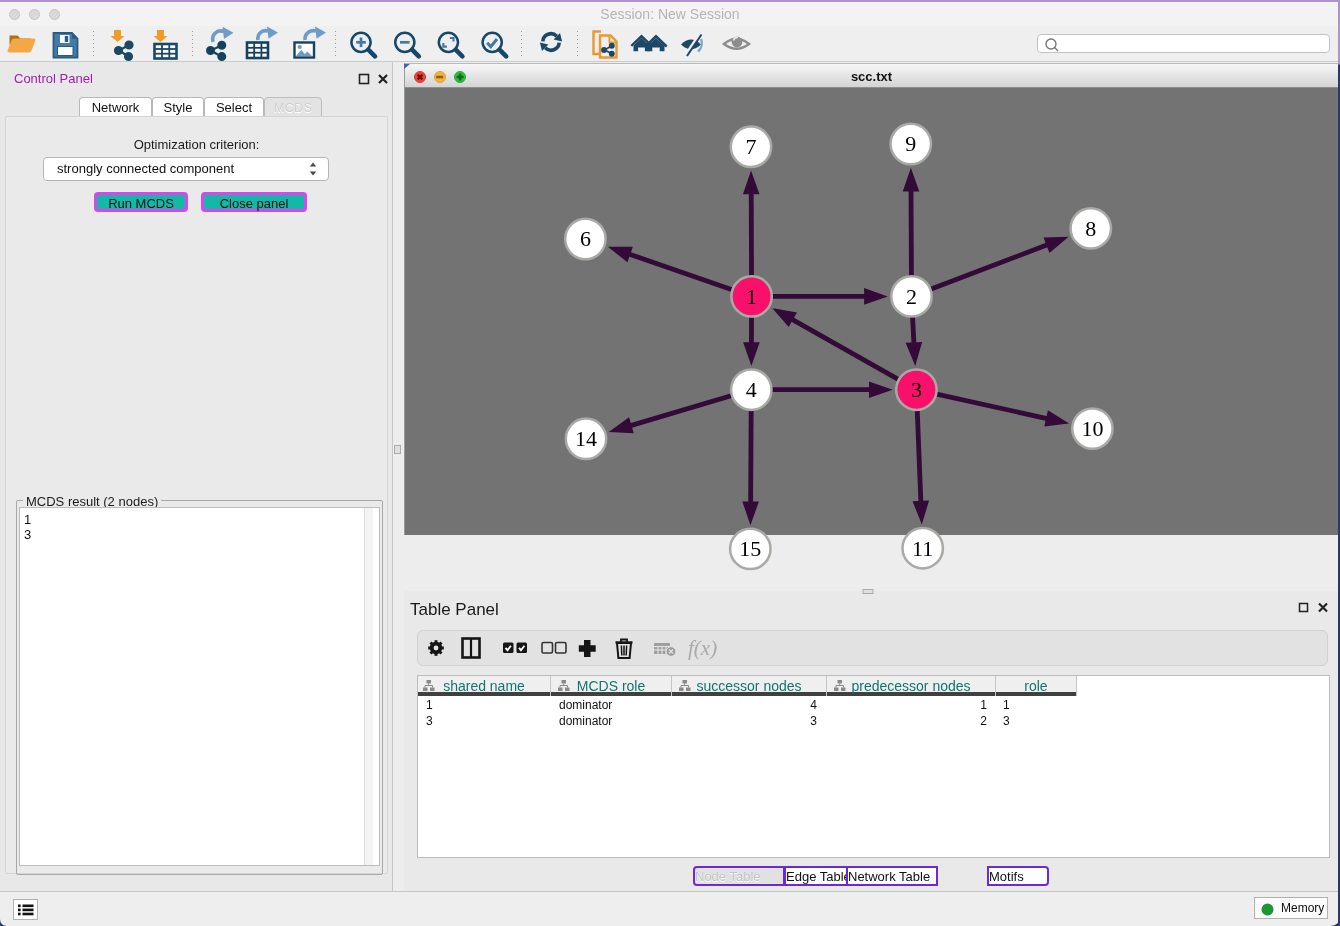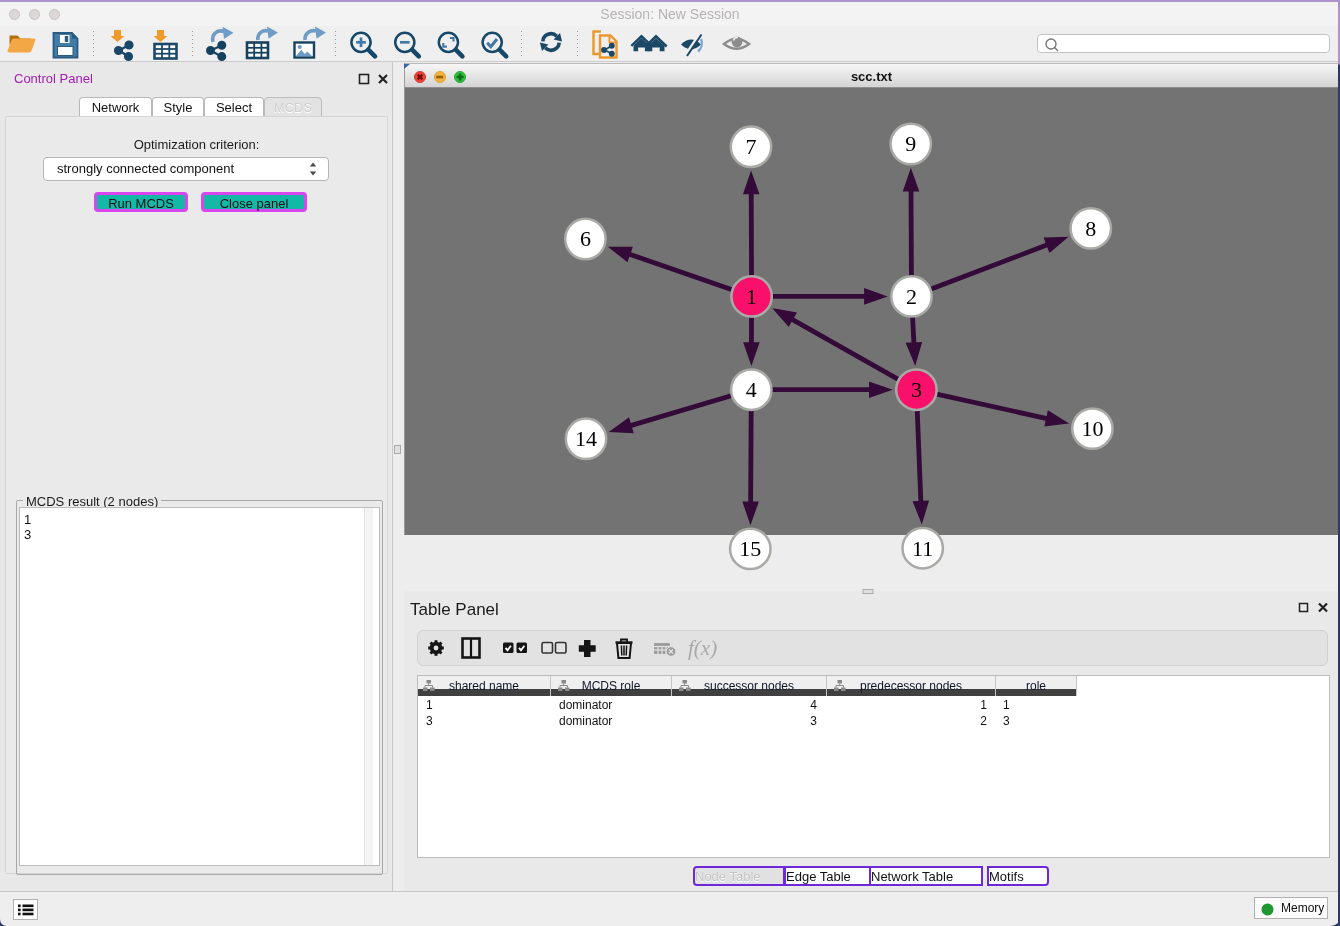--- a/index.html
+++ b/index.html
@@ -32,21 +32,21 @@
 
 #netwin{left:404px;top:63px;width:934px;height:472px;border-left:1px solid #9a9a9a;background:#737373}
 #nettitle{left:0;top:0;width:933px;height:25px;background:linear-gradient(#f6f6f6,#d4d4d4);border-top:1px solid #b9b9b9;border-bottom:1px solid #8e8e8e}
 .light{position:absolute;top:7px;width:12px;height:12px;border-radius:50%}
 #netname{left:0;top:6px;width:933px;text-align:center;font-size:13px;font-weight:700;color:#111}
 
 #tpanel{left:404px;top:591px;width:934px;height:300px;background:#eae9ea}
 #tptitle{left:6px;top:9px;font-size:17px;color:#1a1a1a}
 #ttoolbar{left:13px;top:39px;width:911px;height:36px;background:#e3e2e3;border:1px solid #d2d1d2;border-radius:6px}
 #ttable{left:13px;top:84px;width:913px;height:183px;background:#fff;border:1px solid #bdbcbd}
-#thead{left:0;top:0;width:659px;height:20px;background:#f0efef;border-bottom:7px solid #404040;font-size:12px;color:#0f172a}
+#thead{left:0;top:0;width:659px;height:20px;background:#f0efef;border-bottom:4px solid #404040;font-size:14px;color:#0f766e}
 .hcell{position:absolute;top:0;height:20px;border-right:1px solid #c6c5c6;text-align:center;line-height:20px}
 .trow{position:absolute;font-size:12px;color:#111;height:16px;line-height:16px}
 .btab{position:absolute;top:275px;height:20px;background:#fff;border:2px solid #6d28d9;font-size:13px;text-align:left;line-height:18px;color:#111}
 
 #statusbar{left:0;top:891px;width:1340px;height:35px;background:#efeeef;border-top:1px solid #c6c5c6}
 #listbtn{left:13px;top:899px;width:25px;height:21px;background:#fdfdfd;border:1px solid #b3b2b3}
 #membtn{left:1254px;top:897px;width:74px;height:22px;background:#fbfbfb;border:1px solid #b3b2b3;font-size:12px;color:#111;text-align:left;line-height:20px;padding-left:26px}
 </style></head>
 <body>
 <div class="abs" id="topedge"></div>
@@ -412,21 +412,21 @@
     <div class="trow" style="left:409px;top:21px;width:160px;text-align:right">1</div>
     <div class="trow" style="left:585px;top:21px">1</div>
     <div class="trow" style="left:8px;top:37px">3</div>
     <div class="trow" style="left:141px;top:37px">dominator</div>
     <div class="trow" style="left:254px;top:37px;width:145px;text-align:right">3</div>
     <div class="trow" style="left:409px;top:37px;width:160px;text-align:right">2</div>
     <div class="trow" style="left:585px;top:37px">3</div>
   </div>
   <div class="btab" style="left:289px;width:92px;background:#e2e1e2;color:#c4c4c4;text-shadow:0 1px 0 #fff;border-radius:4px 0 0 4px">Node Table</div>
   <div class="btab" style="left:380px;width:91px">Edge Table</div>
-  <div class="btab" style="left:465px;width:114px">Network Table</div>
+  <div class="btab" style="left:442px;width:92px">Network Table</div>
   <div class="btab" style="left:583px;width:62px;border-radius:0 4px 4px 0">Motifs</div>
 </div>
 <div class="abs" id="statusbar"></div>
 <div class="abs" id="listbtn"><svg width="23" height="19">
       <g fill="#111">
         <rect x="4" y="4.5" width="2.6" height="2.6"></rect>
         <rect x="8.5" y="4.5" width="11" height="2.6"></rect>
         <rect x="4" y="8.6" width="2.6" height="2.6"></rect>
         <rect x="8.5" y="8.6" width="11" height="2.6"></rect>
         <rect x="4" y="12.7" width="2.6" height="2.6"></rect>

